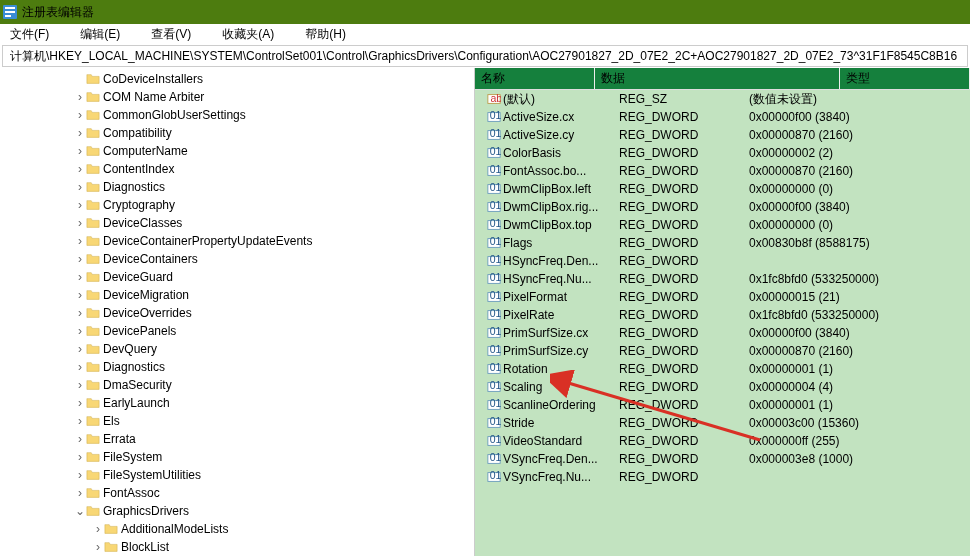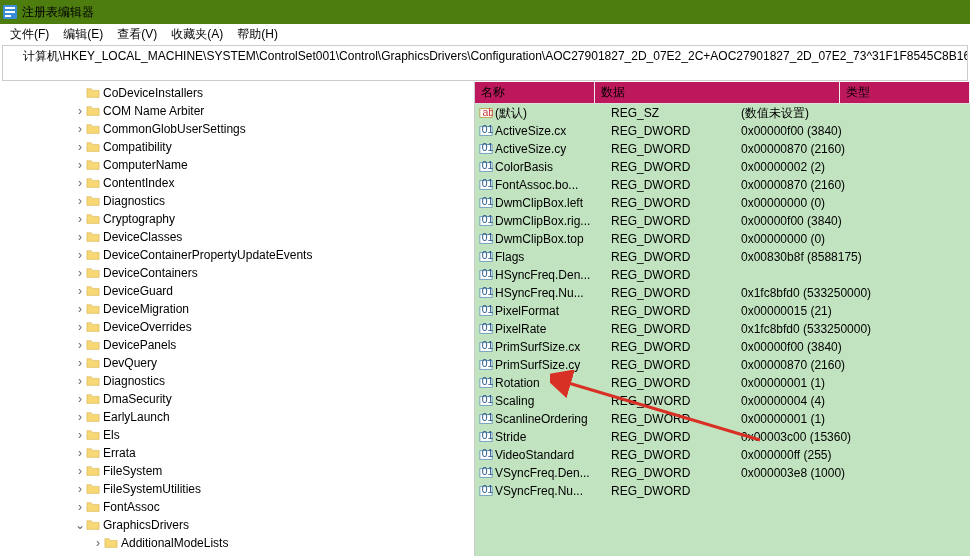--- a/index.html
+++ b/index.html
@@ -1,31 +1,31 @@
 <!DOCTYPE html>
 <html><head>
 <meta charset="utf-8">
 <style>
   * { margin: 0; padding: 0; box-sizing: border-box; font-family: "Segoe UI", Tahoma, sans-serif; font-size: 12px; }
   body { background: #fff; width: 970px; height: 556px; overflow: hidden; display: flex; flex-direction: column; }
   .titlebar { height: 24px; display: flex; align-items: center; padding: 0 2px; background: #4d7c0f; }
   .titlebar .icon { width: 16px; height: 16px; margin-right: 4px; }
-  .menubar { height: 20px; display: flex; align-items: center; padding: 0 4px; gap: 2px; }
+  .menubar { height: 20px; display: flex; align-items: center; padding: 0 4px; gap: 19px; }
   .menubar span { padding: 2px 6px; cursor: default; }
-  .addressbar { height: 36px; border: 1px solid #ccc; margin: 1px 2px; padding: 2px 20px; font-size: 12px; white-space: nowrap; overflow: hidden; }
+  .addressbar { height: 22px; border: 1px solid #ccc; margin: 1px 2px; padding: 2px 7px; font-size: 12px; white-space: nowrap; overflow: hidden; }
   .splitter-h { flex: 1; display: flex; overflow: hidden; }
   .tree-pane { width: 475px; overflow: auto; border-right: 1px solid #ccc; padding: 2px 0 2px 2px; }
   .list-pane { flex: 1; display: flex; flex-direction: column; background: #c2e3c0; overflow: hidden; }
-  .list-header { display: flex; background: #be185d; border-bottom: 1px solid #ddd; height: 22px; align-items: center; }
+  .list-header { display: flex; background: #15803d; border-bottom: 1px solid #ddd; height: 22px; align-items: center; }
   .list-header .col { padding: 2px 6px; border-right: 1px solid #eee; }
   .col-name { width: 120px; }
   .col-type { width: 130px; }
   .col-data { flex: 1; }
   .list-body { flex: 1; overflow: auto; }
-  .row { display: flex; height: 18px; align-items: center; padding-left: 4px; }
+  .row { display: flex; height: 18px; align-items: center; padding-left: 12px; }
   .row .icon { width: 14px; height: 14px; margin-right: 2px; flex-shrink: 0; }
   .row .c-name { width: 116px; overflow: hidden; white-space: nowrap; text-overflow: ellipsis; }
   .row .c-type { width: 130px; }
   .row .c-data { flex: 1; }
   .tree-node { white-space: nowrap; height: 18px; display: flex; align-items: center; }
   .tree-node .tw { width: 12px; text-align: center; color: #666; cursor: default; display:inline-block; }
   .tree-node .folder { width: 14px; height: 14px; margin: 0 3px 0 0; flex-shrink:0; }
   .arrow-annot { position: absolute; pointer-events: none; }
 </style>
 </head>

